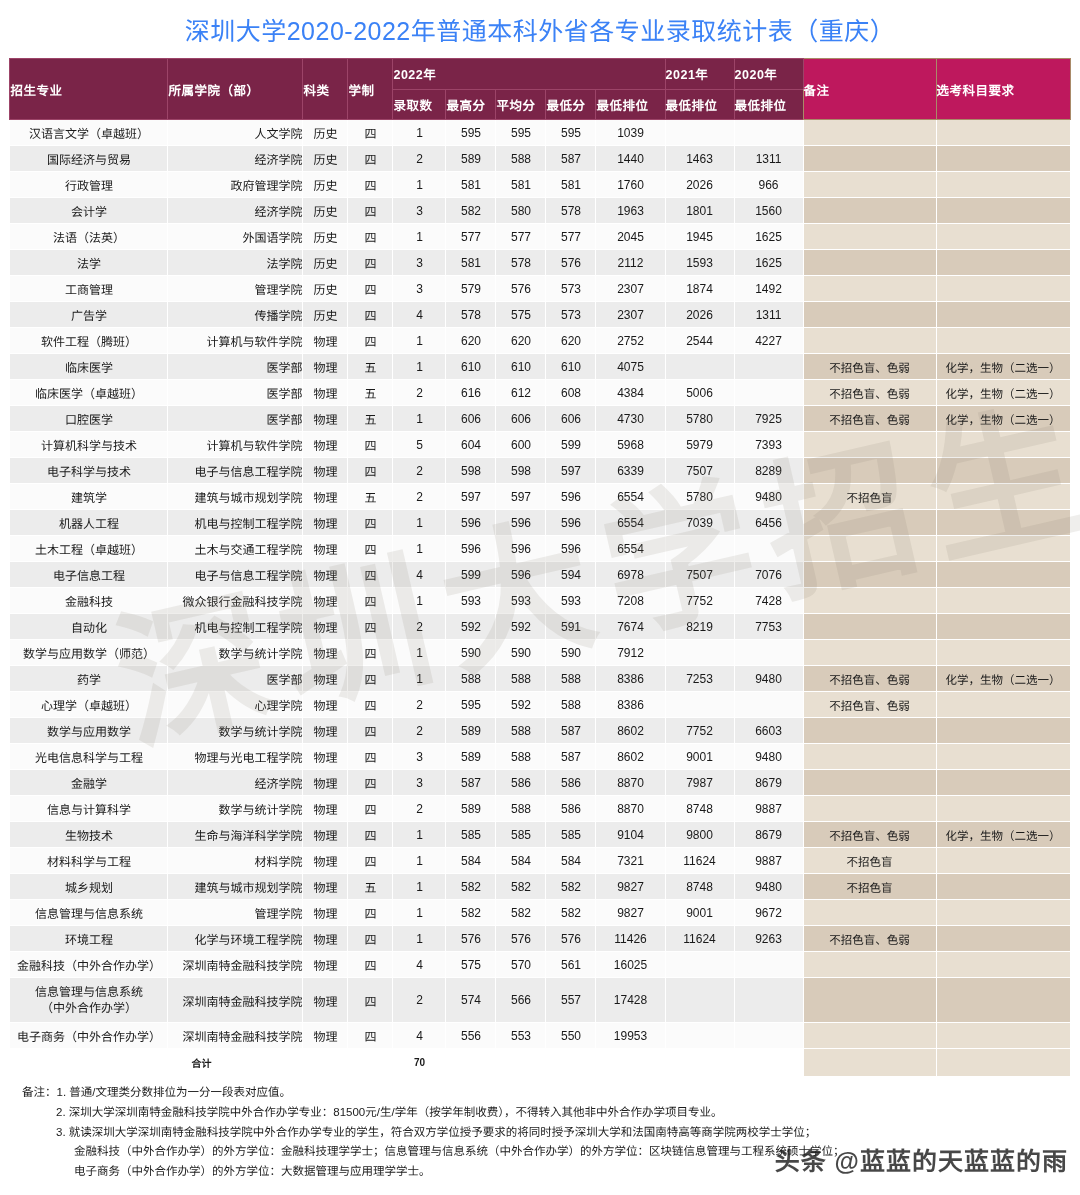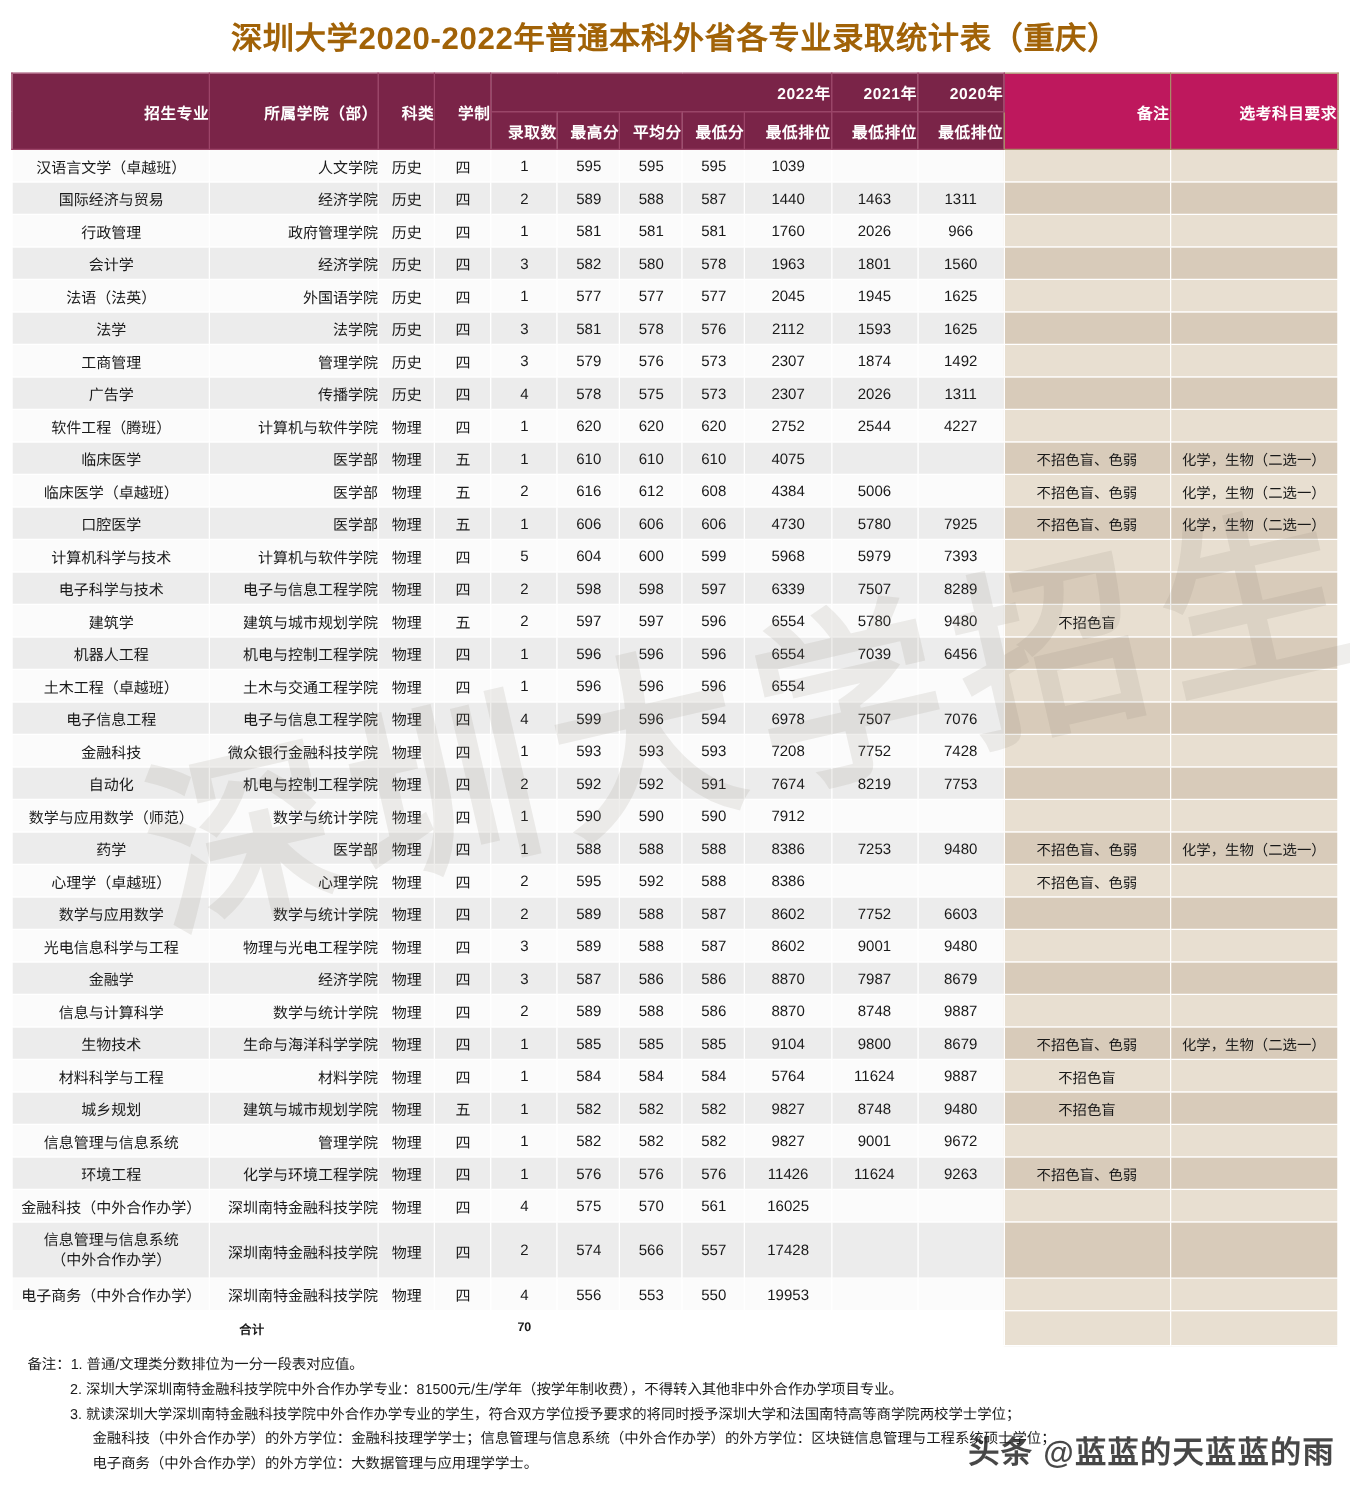--- a/index.html
+++ b/index.html
@@ -13,22 +13,22 @@
     font-family: "Liberation Sans", "DejaVu Sans", sans-serif;
     color: #1a1a1a;
     position: relative;
     overflow: hidden;
   }
 
   
   #page-title {
     text-align: center;
     font-size: 25px;
-    font-weight: bold;
-    color: #a16207;
+    font-weight: normal;
+    color: #3b82f6;
     letter-spacing: 0.5px;
     padding: 16px 0 12px 0;
     line-height: 1.2;
   }
 
   
   #stats-table {
     width: 1060px;
     margin: 0 auto;
     border-collapse: collapse;
@@ -39,21 +39,21 @@
     padding: 0;
     margin: 0;
   }
 
   
   thead th {
     background: #7a2448;
     color: #ffffff;
     font-weight: bold;
     font-size: 12.5px;
-    text-align: right;
+    text-align: left;
     border: 1px solid #9c4468;
     height: 24px;
     letter-spacing: 0.5px;
   }
   thead th.brown {
     background: #be185d;
     border: 1px solid #a98a68;
   }
   thead th.tall { height: 60px; }
 
@@ -605,21 +605,21 @@
       </tr>
       <tr>
         <td class="major">材料科学与工程</td>
         <td class="college">材料学院</td>
         <td>物理</td>
         <td>四</td>
         <td>1</td>
         <td>584</td>
         <td>584</td>
         <td>584</td>
-        <td>5764</td>
+        <td>7321</td>
         <td>11624</td>
         <td>9887</td>
         <td class="note">不招色盲</td>
         <td class="subject"></td>
       </tr>
       <tr class="alt">
         <td class="major">城乡规划</td>
         <td class="college">建筑与城市规划学院</td>
         <td>物理</td>
         <td>五</td>

